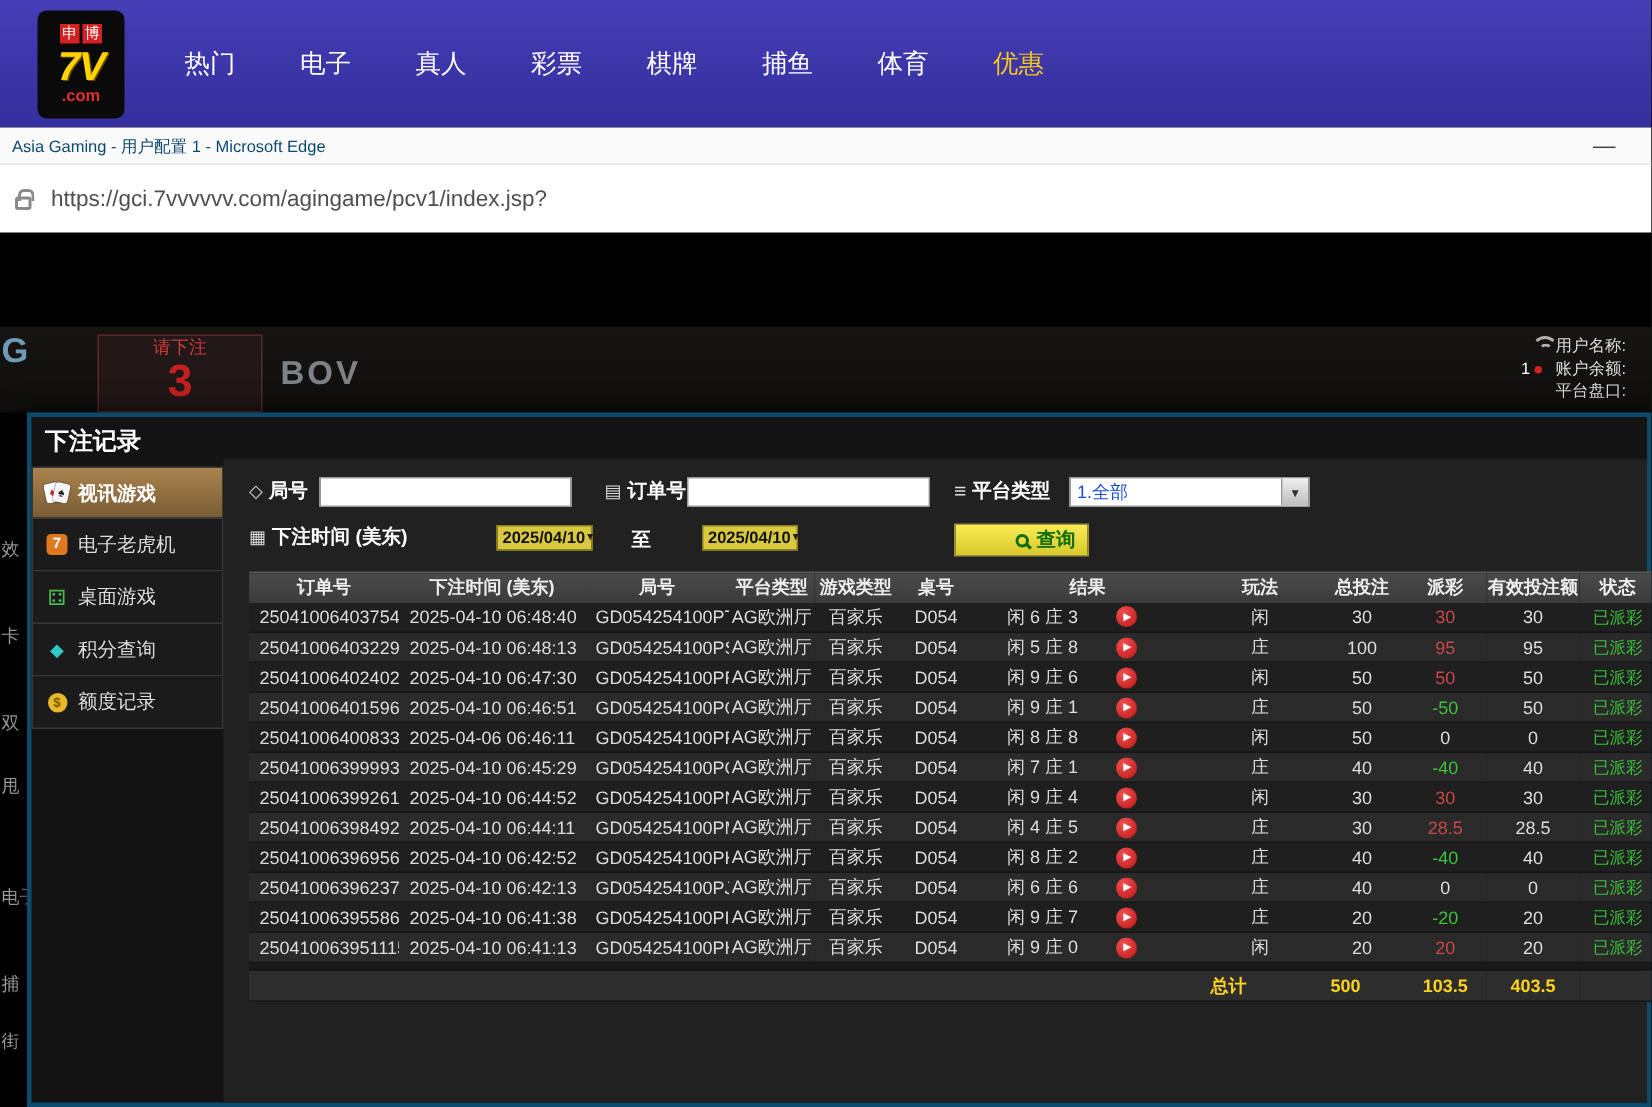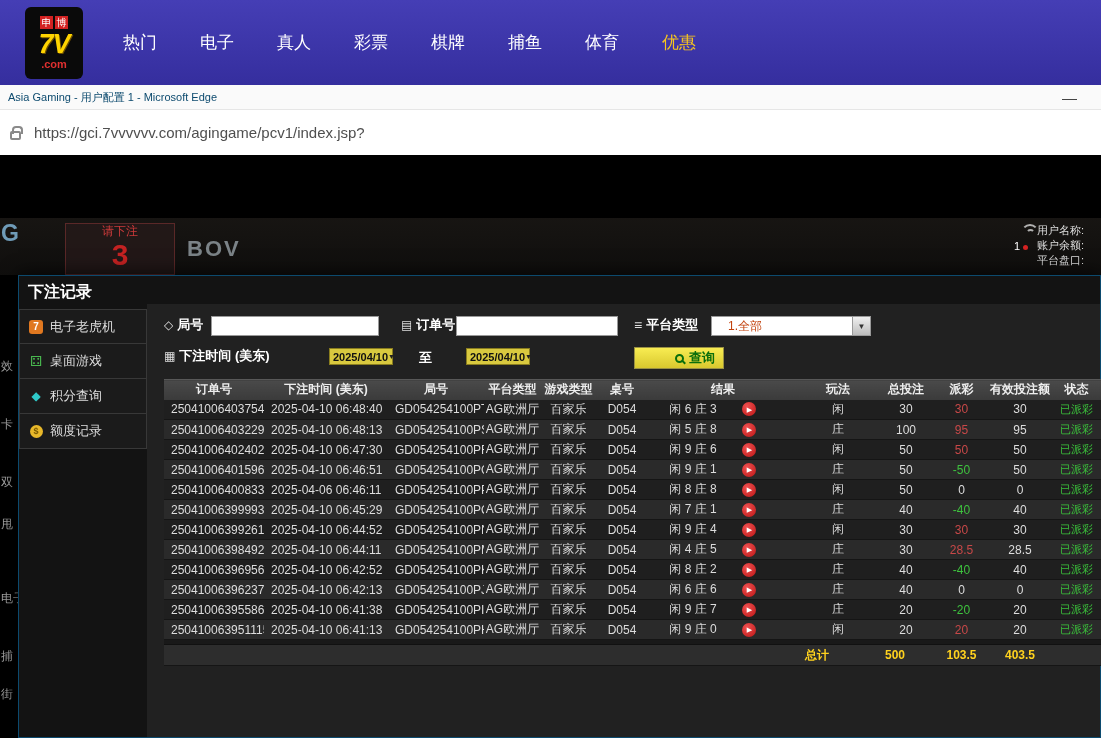--- a/index.html
+++ b/index.html
@@ -58,21 +58,21 @@
   .notif { position:absolute; left:1014px; top:22px; color:#fff; font-size:11px; }
   .notif::after { content:''; display:inline-block; width:5px; height:5px; border-radius:50%;
                   background:#d42222; margin-left:3px; vertical-align:middle; }
 
   
   .frag { position:absolute; left:1px; width:17px; overflow:hidden; color:#a8a8a8;
           font-size:12px; white-space:nowrap; z-index:2; }
 
   
   .modal { position:absolute; left:18px; top:275px; width:1083px; height:463px; z-index:5;
-           background:#131313; border:1px solid #0c4a6e; box-shadow:0 0 18px rgba(0,0,0,.85); }
+           background:#131313; border:3px solid #0c4a6e; box-shadow:0 0 18px rgba(0,0,0,.85); }
   .modal-title { position:absolute; top:6px; left:9px; color:#fff; font-size:16px; font-weight:bold; }
 
   .sidebar { position:absolute; top:33px; left:0; width:128px; }
   .side-item { height:35px; border:1px solid #383838; border-top:none; display:flex; align-items:center;
                background:#1b1b1b; color:#ddd; font-size:13px; cursor:pointer; }
   .side-item:first-child { border-top:1px solid #383838; }
   .side-item.active { background:linear-gradient(#a9834e,#7b5c35); color:#fff; font-weight:bold; }
   .side-icon { width:20px; margin-left:6px; margin-right:4px; display:flex; justify-content:center; align-items:center; }
   .icon-cards { position:relative; width:16px; height:16px; }
   .icon-cards::before { content:'♦'; position:absolute; left:0; top:1px; width:10px; height:13px;
@@ -98,21 +98,21 @@
              color:#fff; font-size:13px; font-weight:bold; white-space:nowrap; }
   .f-icon { color:#ddd; font-size:12px; font-weight:normal; }
   .i-tag::before { content:'◇'; }
   .i-doc::before { content:'▤'; }
   .i-list::before { content:'≡'; font-size:14px; }
   .i-cal::before { content:'▦'; }
   .f-input { position:absolute; width:168px; height:20px; border:1px solid #999; background:#fff;
              font-size:12px; padding:0 4px; }
   .select-box { position:absolute; width:160px; height:20px; background:#fff; border:1px solid #999;
                 display:flex; align-items:center; cursor:pointer; }
-  .select-text { flex:1; font-size:12px; color:#c2410c; padding-left:16px; }
+  .select-text { flex:1; font-size:12px; color:#1d4ed8; padding-left:4px; }
   .select-arrow { width:18px; height:18px; background:linear-gradient(#efefef,#bdbdbd);
                   border-left:1px solid #999; color:#333; font-size:8px; display:flex;
                   align-items:center; justify-content:center; }
   .select-arrow::before { content:'▼'; }
   .date-btn { position:absolute; width:64px; height:17px; background:#d9c93f; border:1px solid #8a7d1e;
               display:flex; align-items:center; justify-content:space-between; padding:0 3px;
               font-size:11px; font-weight:bold; color:#111; cursor:pointer; }
   .date-arrow { font-size:7px; color:#222; }
   .date-arrow::before { content:'▼'; }
   .to-label { position:absolute; color:#fff; font-size:13px; font-weight:bold; }
@@ -202,20 +202,26 @@
     <span class="frag" style="top: 516px;">甩</span>
     <span class="frag" style="top: 590px;">电子</span>
     <span class="frag" style="top: 648px;">捕</span>
     <span class="frag" style="top: 686px;">街</span>
   </div>
 
 <div class="modal">
   <div class="modal-title">下注记录</div>
 
   <div class="sidebar">
+    <div class="side-item active">
+      <span class="side-icon">
+          <span class="icon-cards"></span>
+        </span>
+      <span>视讯游戏</span>
+    </div>
     <div class="side-item">
       <span class="side-icon">
           <span class="icon-slot"></span>
         </span>
       <span>电子老虎机</span>
     </div>
     <div class="side-item">
       <span class="side-icon">
           <span class="icon-dice"></span>
         </span>

